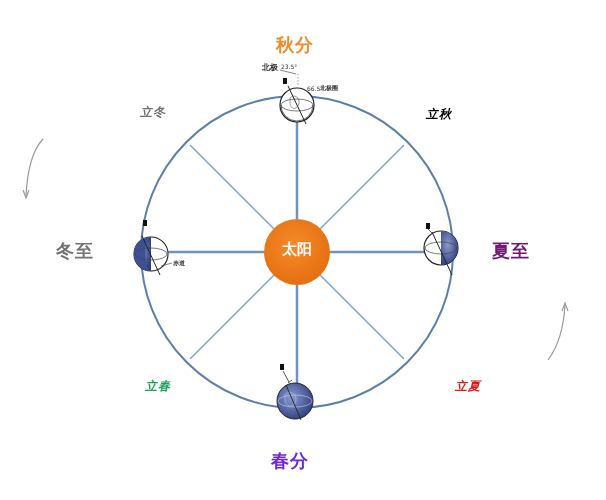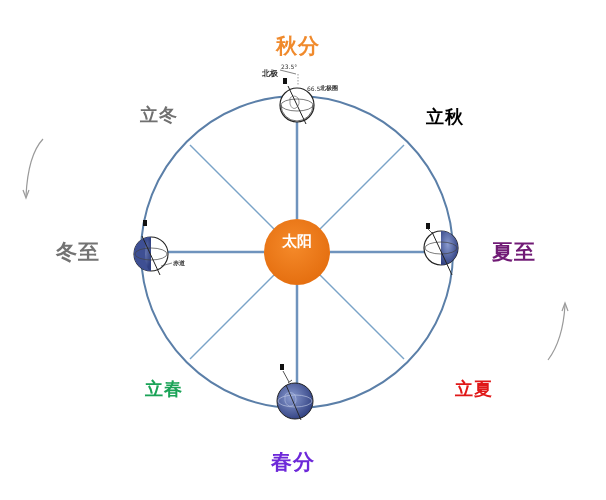--- a/index.html
+++ b/index.html
@@ -1,22 +1,22 @@
 <!DOCTYPE html>
 <html><head>
 <meta charset="utf-8">
 <style>
   html, body { margin: 0; padding: 0; background: #ffffff; }
   body { width: 606px; height: 500px; position: relative; overflow: hidden;
          font-family: "DejaVu Sans", sans-serif; }
   .stage { position: absolute; left: 0; top: 0; width: 606px; height: 500px; }
   .label { position: absolute; font-weight: bold; white-space: nowrap; line-height: 1; }
-  .big { font-size: 21px; letter-spacing: 1px; }
-  .small { font-size: 18px; letter-spacing: 1px; }
-  .sun-label { position: absolute; left: 264px; top: 232px; width: 66px; text-align: center;
+  .big { font-size: 18px; letter-spacing: 1px; }
+  .small { font-size: 12px; letter-spacing: 1px; font-style: italic; }
+  .sun-label { position: absolute; left: 264px; top: 240px; width: 66px; text-align: center;
                color: #ffffff; font-weight: bold; font-size: 15px; }
   .tiny { position: absolute; font-size: 6px; color: #333; white-space: nowrap; }
 </style>
 </head>
 <body>
 
 <div class="stage">
   <svg width="606" height="500" viewBox="0 0 606 500" xmlns="http://www.w3.org/2000/svg">
     <defs>
       <radialGradient id="sunGrad" cx="45%" cy="40%" r="60%">
@@ -105,18 +105,18 @@
   <div class="label big" style="left:271px; top:452px; color:#6d28d9;">春分</div>
   <div class="label big" style="left:56px; top:242px; color:#737373;">冬至</div>
 
   
   <div class="label small" style="left:140px; top:106px; color:#707070;">立冬</div>
   <div class="label small" style="left:426px; top:108px; color:#000000;">立秋</div>
   <div class="label small" style="left:145px; top:380px; color:#1aa357;">立春</div>
   <div class="label small" style="left:455px; top:380px; color:#e01818;">立夏</div>
 
   
-  <div class="tiny" style="left:262px; top:62px; font-size:8px; font-weight:bold;margin-top:6px;">北极</div>
+  <div class="tiny" style="left:262px; top:62px; font-size:8px; font-weight:bold;">北极</div>
   <div class="tiny" style="left:281px; top:63px;">23.5°</div>
   <div class="tiny" style="left:307px; top:85px;">66.5°</div>
   <div class="tiny" style="left:320px; top:84px; font-weight:bold;">北极圈</div>
   <div class="tiny" style="left:173px; top:259px; font-weight:bold;">赤道</div>
 </div>
 
 </body></html>

